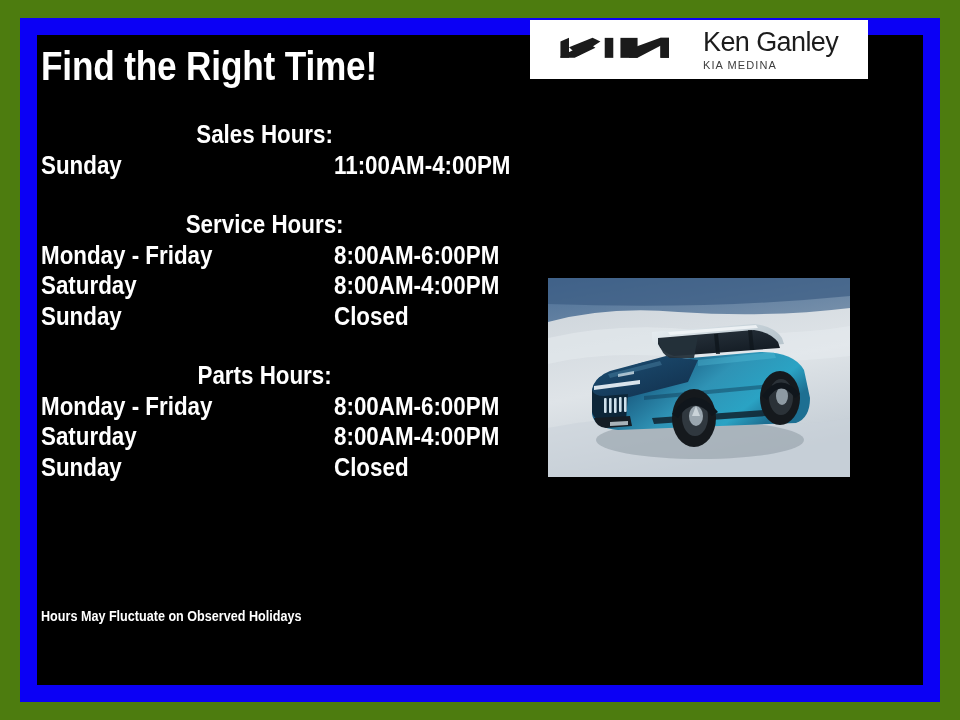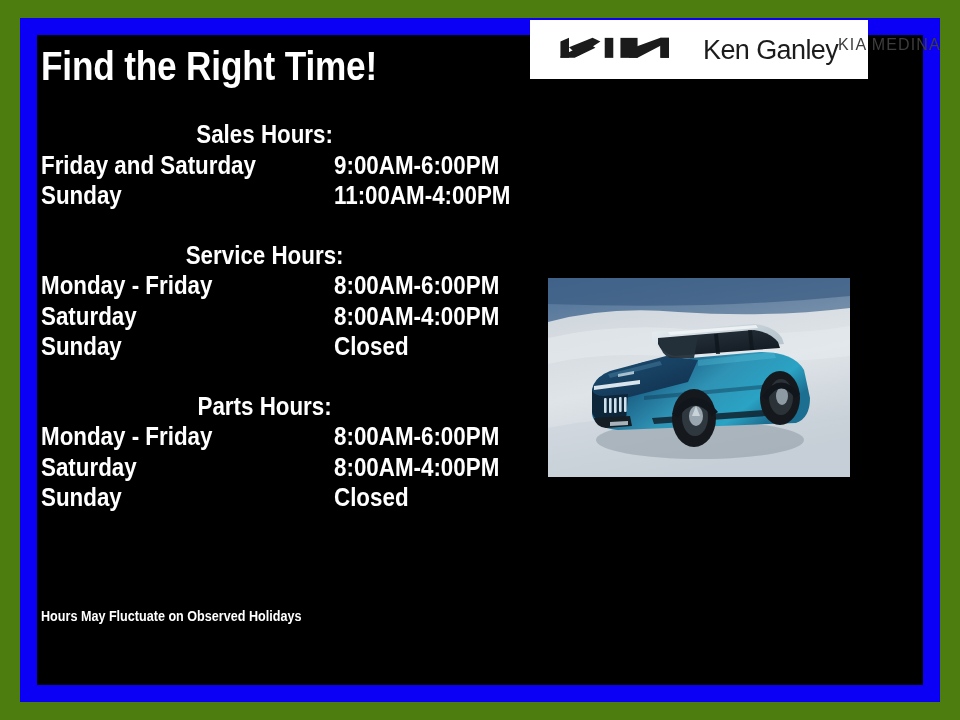--- a/index.html
+++ b/index.html
@@ -129,33 +129,34 @@
   }
   #kia-mark {
     margin-left: 23px;
     width: 122px;
     height: 30px;
     flex: none;
   }
   #dealer-name-group {
     margin-left: 28px;
     display: flex;
+    flex-direction: column;
     justify-content: center;
     line-height: 1;
   }
   #dealer-name {
     font-size: 27px;
     line-height: 28px;
     color: #1c1c1c;
     letter-spacing: -0.6px;
     white-space: nowrap;
   }
   #dealer-sub {
     margin-top: 3px;
-    font-size: 16px;
+    font-size: 11px;
     line-height: 12px;
     color: #3d3d3d;
     letter-spacing: 1.1px;
     white-space: nowrap;
   }
 
   
   #vehicle-photo {
     position: absolute;
     left: 548px;
@@ -174,24 +175,20 @@
 
   <div id="frame-border"></div>
 
   <div id="stage"></div>
 
   <div id="page-title">Find the Right Time!</div>
 
   <div id="hours-area">
       <div class="hours-block">
         <div class="block-heading">Sales Hours:</div>
-        <div class="hours-row">
-          <span class="row-day">Friday and Saturday</span>
-          <span class="row-time">9:00AM-6:00PM</span>
-        </div>
         <div class="hours-row">
           <span class="row-day">Sunday</span>
           <span class="row-time">11:00AM-4:00PM</span>
         </div>
       </div>
       <div class="hours-block">
         <div class="block-heading">Service Hours:</div>
         <div class="hours-row">
           <span class="row-day">Monday - Friday</span>
           <span class="row-time">8:00AM-6:00PM</span>

